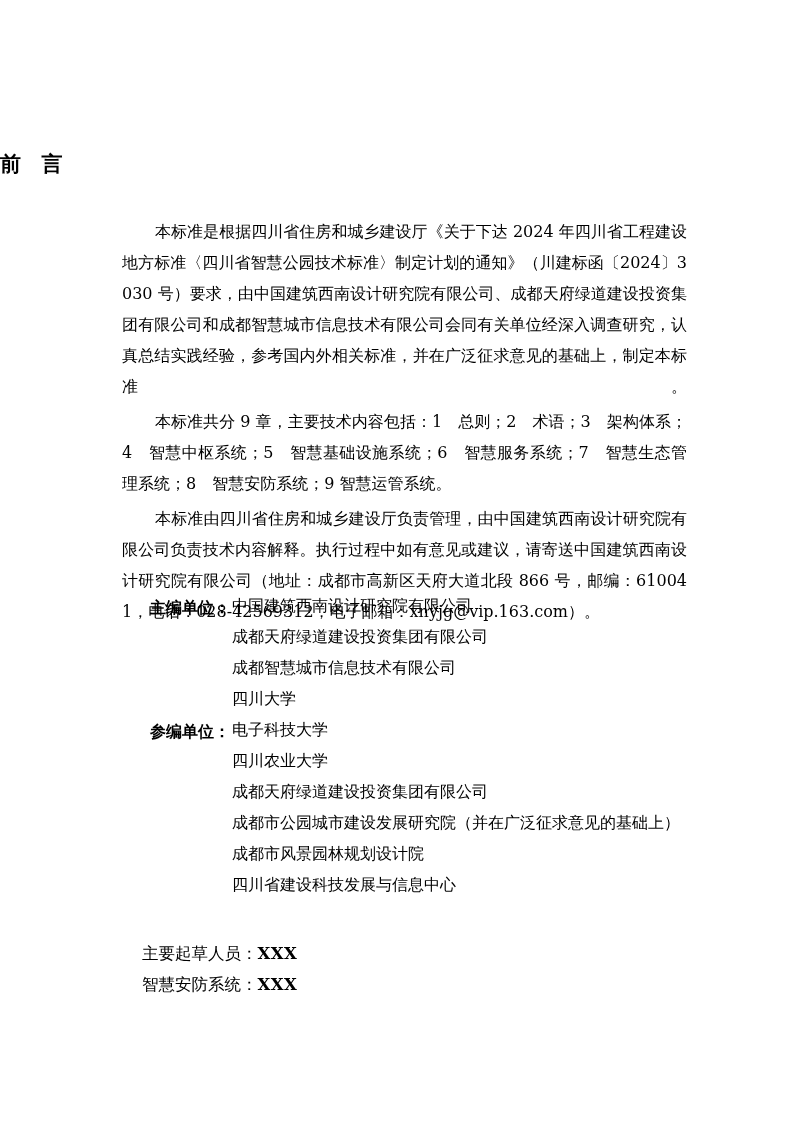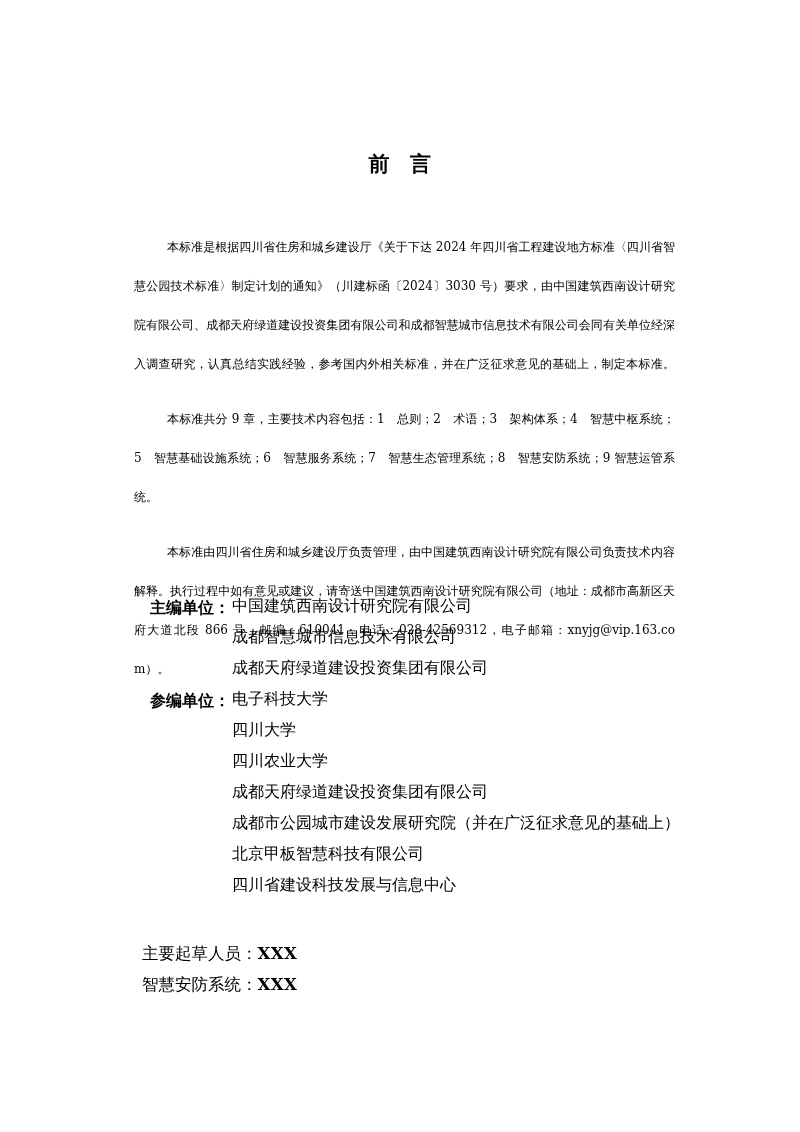--- a/index.html
+++ b/index.html
@@ -24,43 +24,42 @@
     height: 1132px;
     overflow: hidden;
   }
 
   
   .doc-title {
     position: absolute;
     left: 0;
     top: 150px;
     width: 800px;
-    text-align: center;
     font-size: 21px;
     font-weight: bold;
     letter-spacing: 0.5px;
     font-family: "DejaVu Sans", "Liberation Sans", sans-serif;
   }
   .doc-title .sp {
     display: inline-block;
     width: 20px;
   }
 
   
   .body-col {
     position: absolute;
     left: 118px;
     top: 212px;
     width: 573px;
   }
 
   p.para {
-    margin: 16px;
-    font-size: 12px;
-    line-height: 39px;
+    margin: 4px;
+    font-size: 16px;
+    line-height: 31px;
     text-align: justify;
     text-align-last: left;
     text-justify: inter-character;
     text-indent: 33px;
     word-break: break-all;
   }
   p.para.last-center {
     text-align-last: justify;
   }
 
@@ -143,52 +142,52 @@
 
   <div class="units">
 
     <div class="unit-group">
       <div class="unit-row">
         <div class="unit-label"><span>主编单位</span><span class="colon">：</span></div>
         <div class="unit-value">中国建筑西南设计研究院有限公司</div>
       </div>
       <div class="unit-row cont">
         <div class="unit-label"></div>
+        <div class="unit-value">成都天府绿道建设投资集团有限公司</div>
+      </div>
+      <div class="unit-row cont">
+        <div class="unit-label"></div>
         <div class="unit-value">成都智慧城市信息技术有限公司</div>
       </div>
-      <div class="unit-row cont">
-        <div class="unit-label"></div>
-        <div class="unit-value">成都天府绿道建设投资集团有限公司</div>
-      </div>
     </div>
 
     <div class="unit-group">
+      <div class="unit-row cont">
+        <div class="unit-label"></div>
+        <div class="unit-value">四川大学</div>
+      </div>
       <div class="unit-row">
         <div class="unit-label"><span>参编单位</span><span class="colon">：</span></div>
         <div class="unit-value">电子科技大学</div>
       </div>
       <div class="unit-row cont">
         <div class="unit-label"></div>
-        <div class="unit-value">四川大学</div>
-      </div>
-      <div class="unit-row cont">
-        <div class="unit-label"></div>
         <div class="unit-value">四川农业大学</div>
       </div>
       <div class="unit-row cont">
         <div class="unit-label"></div>
         <div class="unit-value">成都天府绿道建设投资集团有限公司</div>
       </div>
       <div class="unit-row cont">
         <div class="unit-label"></div>
         <div class="unit-value">成都市公园城市建设发展研究院（并在广泛征求意见的基础上）</div>
       </div>
       <div class="unit-row cont">
         <div class="unit-label"></div>
-        <div class="unit-value">北京甲板智慧科技有限公司</div>
+        <div class="unit-value">成都市风景园林规划设计院</div>
       </div>
       <div class="unit-row cont">
         <div class="unit-label"></div>
         <div class="unit-value">四川省建设科技发展与信息中心</div>
       </div>
     </div>
 
   </div>
 
   <div class="persons">

